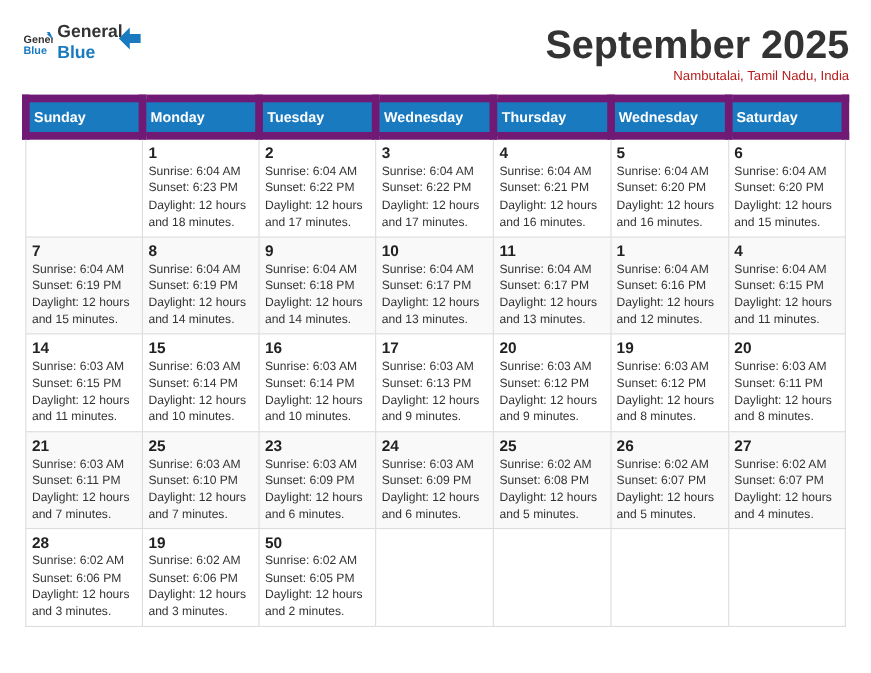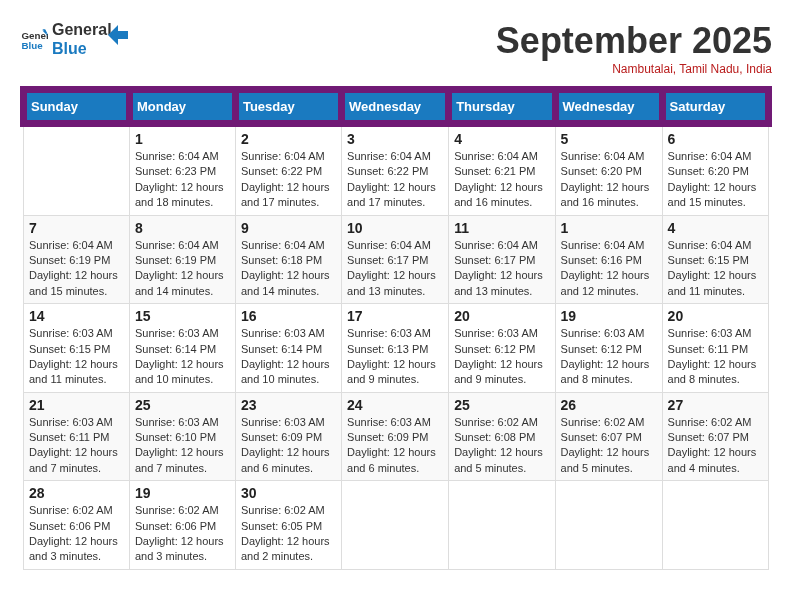--- a/index.html
+++ b/index.html
@@ -323,21 +323,21 @@
 and 3 minutes.</div>
         </td>
         <td>
           <span class="day-number">19</span>
           <div class="day-info" style="white-space: pre-line;">Sunrise: 6:02 AM
 Sunset: 6:06 PM
 Daylight: 12 hours
 and 3 minutes.</div>
         </td>
         <td>
-          <span class="day-number">30</span>
+          <span class="day-number">50</span>
           <div class="day-info" style="white-space: pre-line;">Sunrise: 6:02 AM
 Sunset: 6:05 PM
 Daylight: 12 hours
 and 2 minutes.</div>
         </td>
         <td class="empty"></td>
         <td class="empty"></td>
         <td class="empty"></td>
         <td class="empty"></td>
       </tr>

